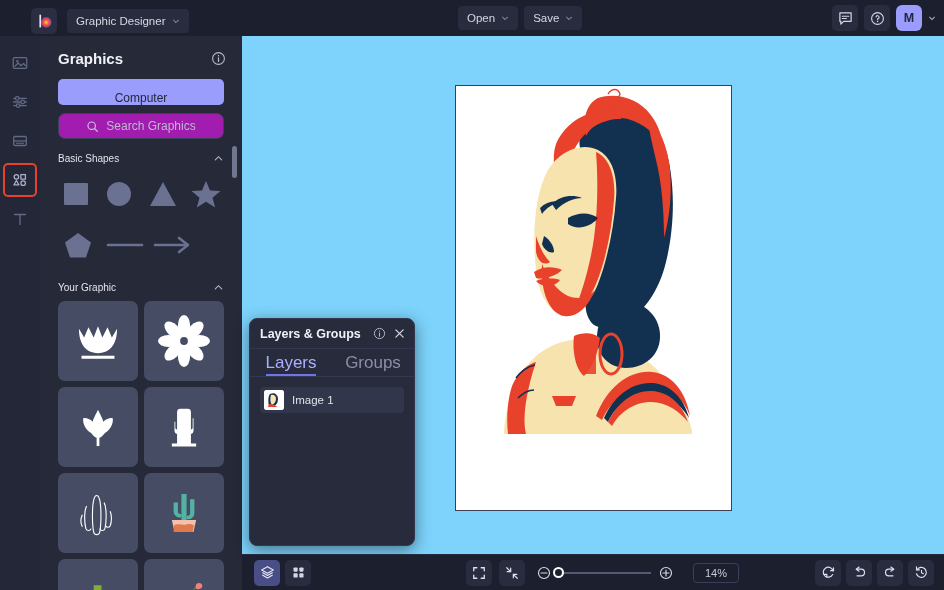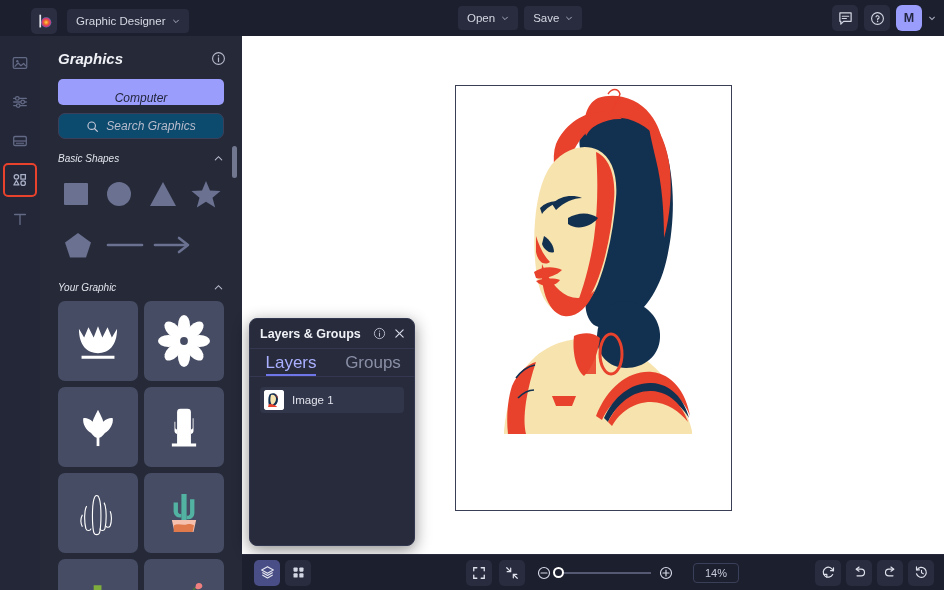--- a/index.html
+++ b/index.html
@@ -56,34 +56,34 @@
   }
   .rail-item {
     width: 30px; height: 30px; border-radius: 5px;
     display: flex; align-items: center; justify-content: center; cursor: pointer;
   }
   .rail-item.hl { outline: 2px solid #e8412c; outline-offset: 0px; border-radius: 3px; }
 
   
   .sidebar {
     position: absolute; left: 40px; top: 36px; width: 202px; height: 554px;
-    background: #252938; overflow: hidden; font-style: italic;
+    background: #252938; overflow: hidden;
   }
   .sb-head {
     display: flex; align-items: center; justify-content: space-between;
     padding: 14px 16px 8px 18px;
   }
   .sb-title { color: #f0f1f6; font-size: 15px; font-weight: bold; }
   .computer-btn {
     margin: 4px 18px 0 18px; height: 26px; border-radius: 5px; background: #9a9dfb;
     color: #23263c; font-size: 12px; display: flex; align-items: flex-end;
     justify-content: center; cursor: pointer;
   }
   .search-box {
-    margin: 8px 18px 0 18px; height: 26px; border-radius: 7px; background: #0c4a6e;
+    margin: 8px 18px 0 18px; height: 26px; border-radius: 7px; background: #a21caf;
     border: 1px solid #3b405a; display: flex; align-items: center;
     justify-content: center; gap: 7px; cursor: text;
   }
   .search-box span { color: #b9bccc; font-size: 12px; }
   .sect-head {
     margin: 14px 18px 0 18px; display: flex; align-items: center;
     justify-content: space-between; cursor: pointer;
   }
   .sect-title { color: #e2e4ec; font-size: 10px; }
   .shapes-row { display: flex; padding: 8px 16px 0 16px; gap: 4px; }
@@ -101,21 +101,21 @@
     overflow: hidden;
   }
   .scrollthumb2 {
     position: absolute; right: 5px; top: 110px; width: 5px; height: 32px;
     border-radius: 3px; background: #71778f;
   }
 
   
   .canvas-area {
     position: absolute; left: 242px; top: 36px; width: 702px; height: 518px;
-    background: #ffffff;
+    background: #7dd3fc;
   }
   .canvas {
     position: absolute; left: 214px; top: 50px; width: 275px; height: 424px;
     background: #ffffff; box-shadow: 0 0 0 1px #3a3f55;
   }
   .art { position: absolute; inset: 0; }
 
   
   .layers-panel {
     position: absolute; left: 249px; top: 318px; width: 166px; height: 228px;

